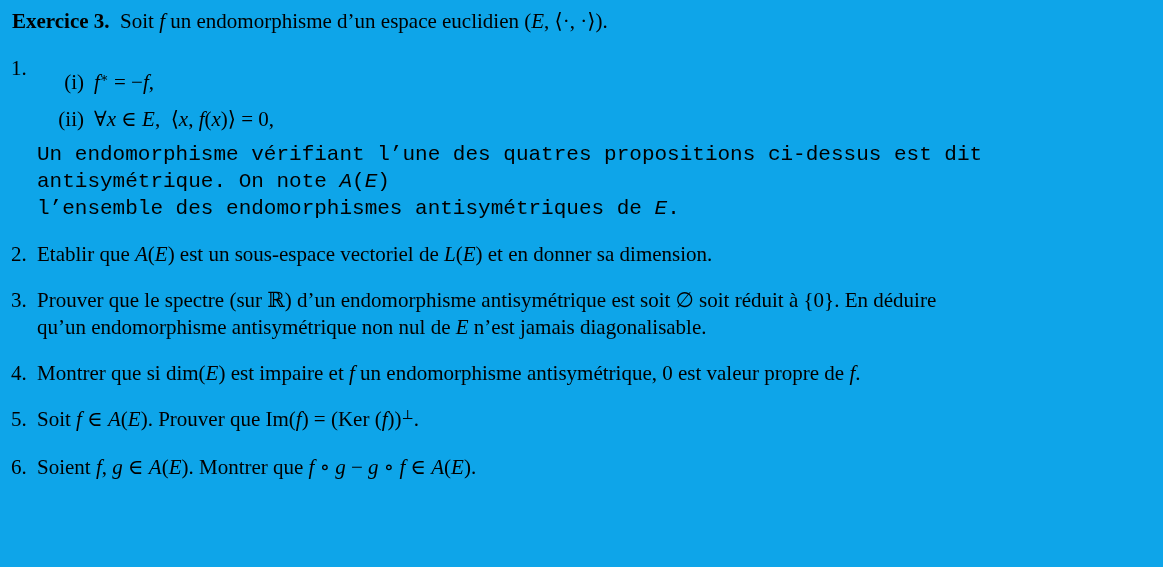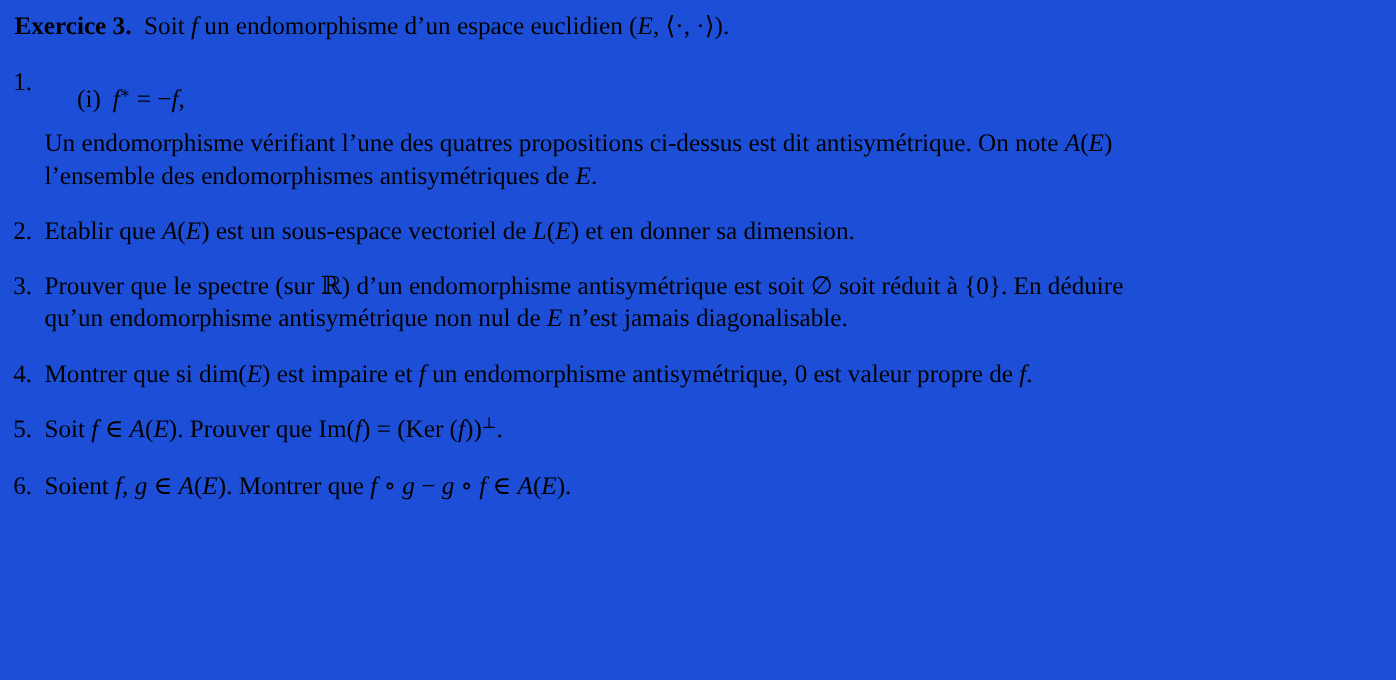--- a/index.html
+++ b/index.html
@@ -4,21 +4,21 @@
 <style>
   html, body {
     margin: 0;
     padding: 0;
     background: #ffffff;
   }
   .page {
     position: relative;
     width: 1163px;
     height: 567px;
-    background: #1d4ed8;
+    background: #0ea5e9;
     color: #000000;
     font-family: "Liberation Serif", "DejaVu Serif", "DejaVu Sans", serif;
     font-size: 21px;
     line-height: 27px;
     box-sizing: border-box;
     padding: 8px 26px 0 11px;
     overflow: hidden;
   }
   .title-line {
     margin: 0 0 0 1px;
@@ -48,20 +48,21 @@
   .assertion-label {
     width: 47px;
     flex-shrink: 0;
     text-align: right;
   }
   .assertion-body {
     margin-left: 10px;
     flex: 1;
   }
   .note {
+    font-family: Liberation Mono, monospace;
   }
   
   .r-b { font-weight: bold; }
   .r-i { font-style: italic; }
   .r-c { font-style: italic; } 
   .r-sup {
     font-size: 62%;
     position: relative;
     top: -0.55em;
   }
@@ -74,20 +75,24 @@
   <p class="title-line"><span class="r-b">Exercice 3.</span>&nbsp; Soit <span class="r-i">f</span> un endomorphisme d’un espace euclidien (<span class="r-i">E</span>, ⟨·, ·⟩).</p>
 
   <div class="item first">
     <span class="item-num">1.</span>
     <div class="item-body">
 
       <div class="assertion-list">
         <div class="assertion">
           <span class="assertion-label">(i)</span>
           <div class="assertion-body"><span class="r-i">f</span><span class="r-sup">∗</span> = −<span class="r-i">f</span>,</div>
+        </div>
+        <div class="assertion">
+          <span class="assertion-label">(ii)</span>
+          <div class="assertion-body">∀<span class="r-i">x</span> ∈ <span class="r-i">E</span>,&nbsp; ⟨<span class="r-i">x</span>, <span class="r-i">f</span>(<span class="r-i">x</span>)⟩ = 0,</div>
         </div>
       </div>
 
       <div class="note">Un endomorphisme vérifiant l’une des quatres propositions ci-dessus est dit antisymétrique. On note <span class="r-c">A</span>(<span class="r-i">E</span>)<br>l’ensemble des endomorphismes antisymétriques de <span class="r-i">E</span>.</div>
     </div>
   </div>
 
   <div class="item">
     <span class="item-num">2.</span>
     <div class="item-body">Etablir que <span class="r-c">A</span>(<span class="r-i">E</span>) est un sous-espace vectoriel de <span class="r-i">L</span>(<span class="r-i">E</span>) et en donner sa dimension.</div>

